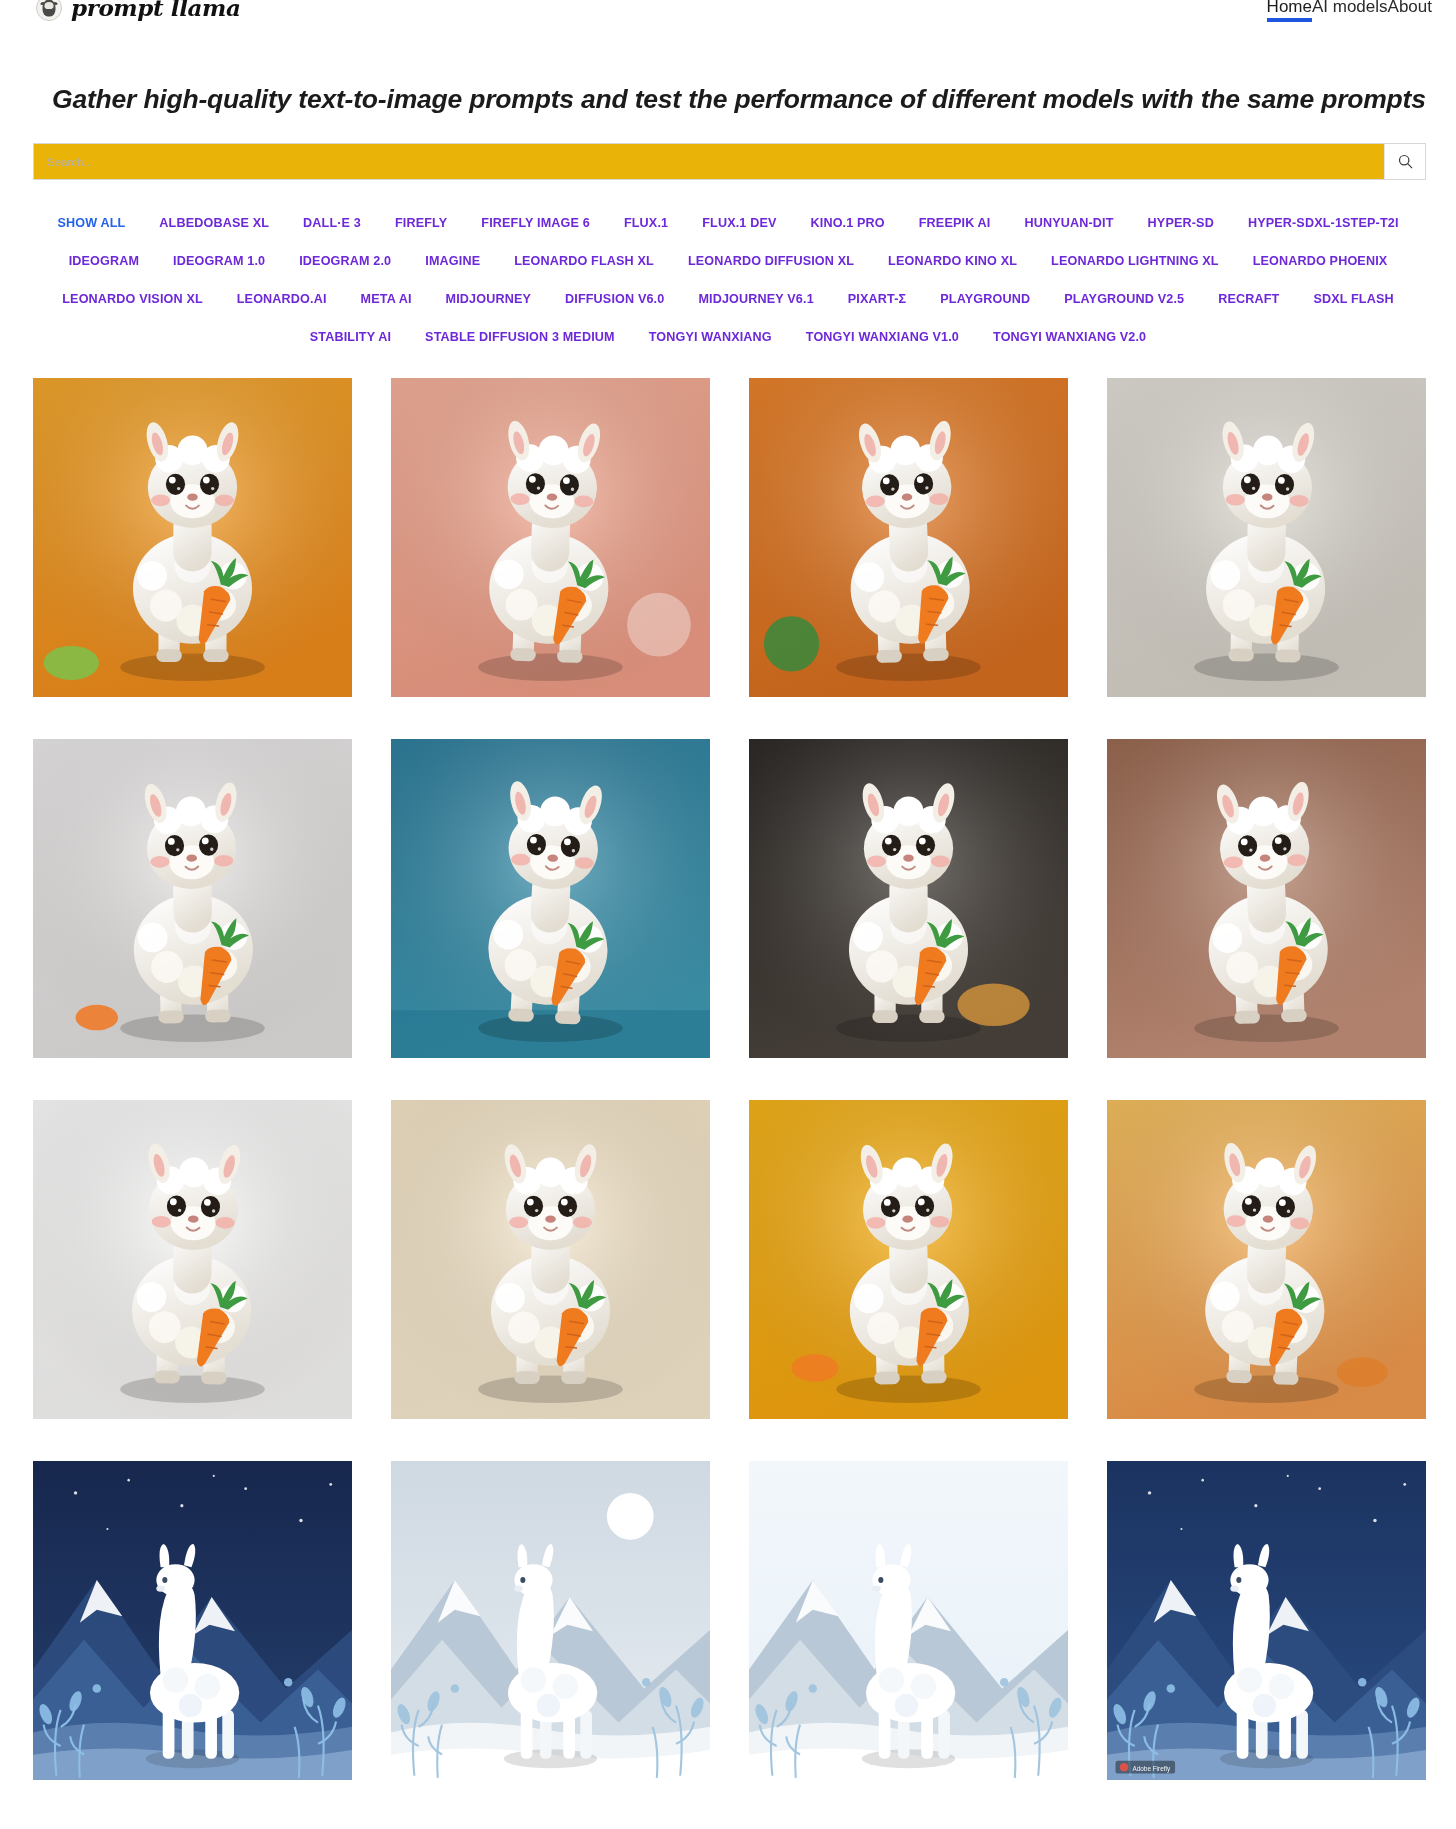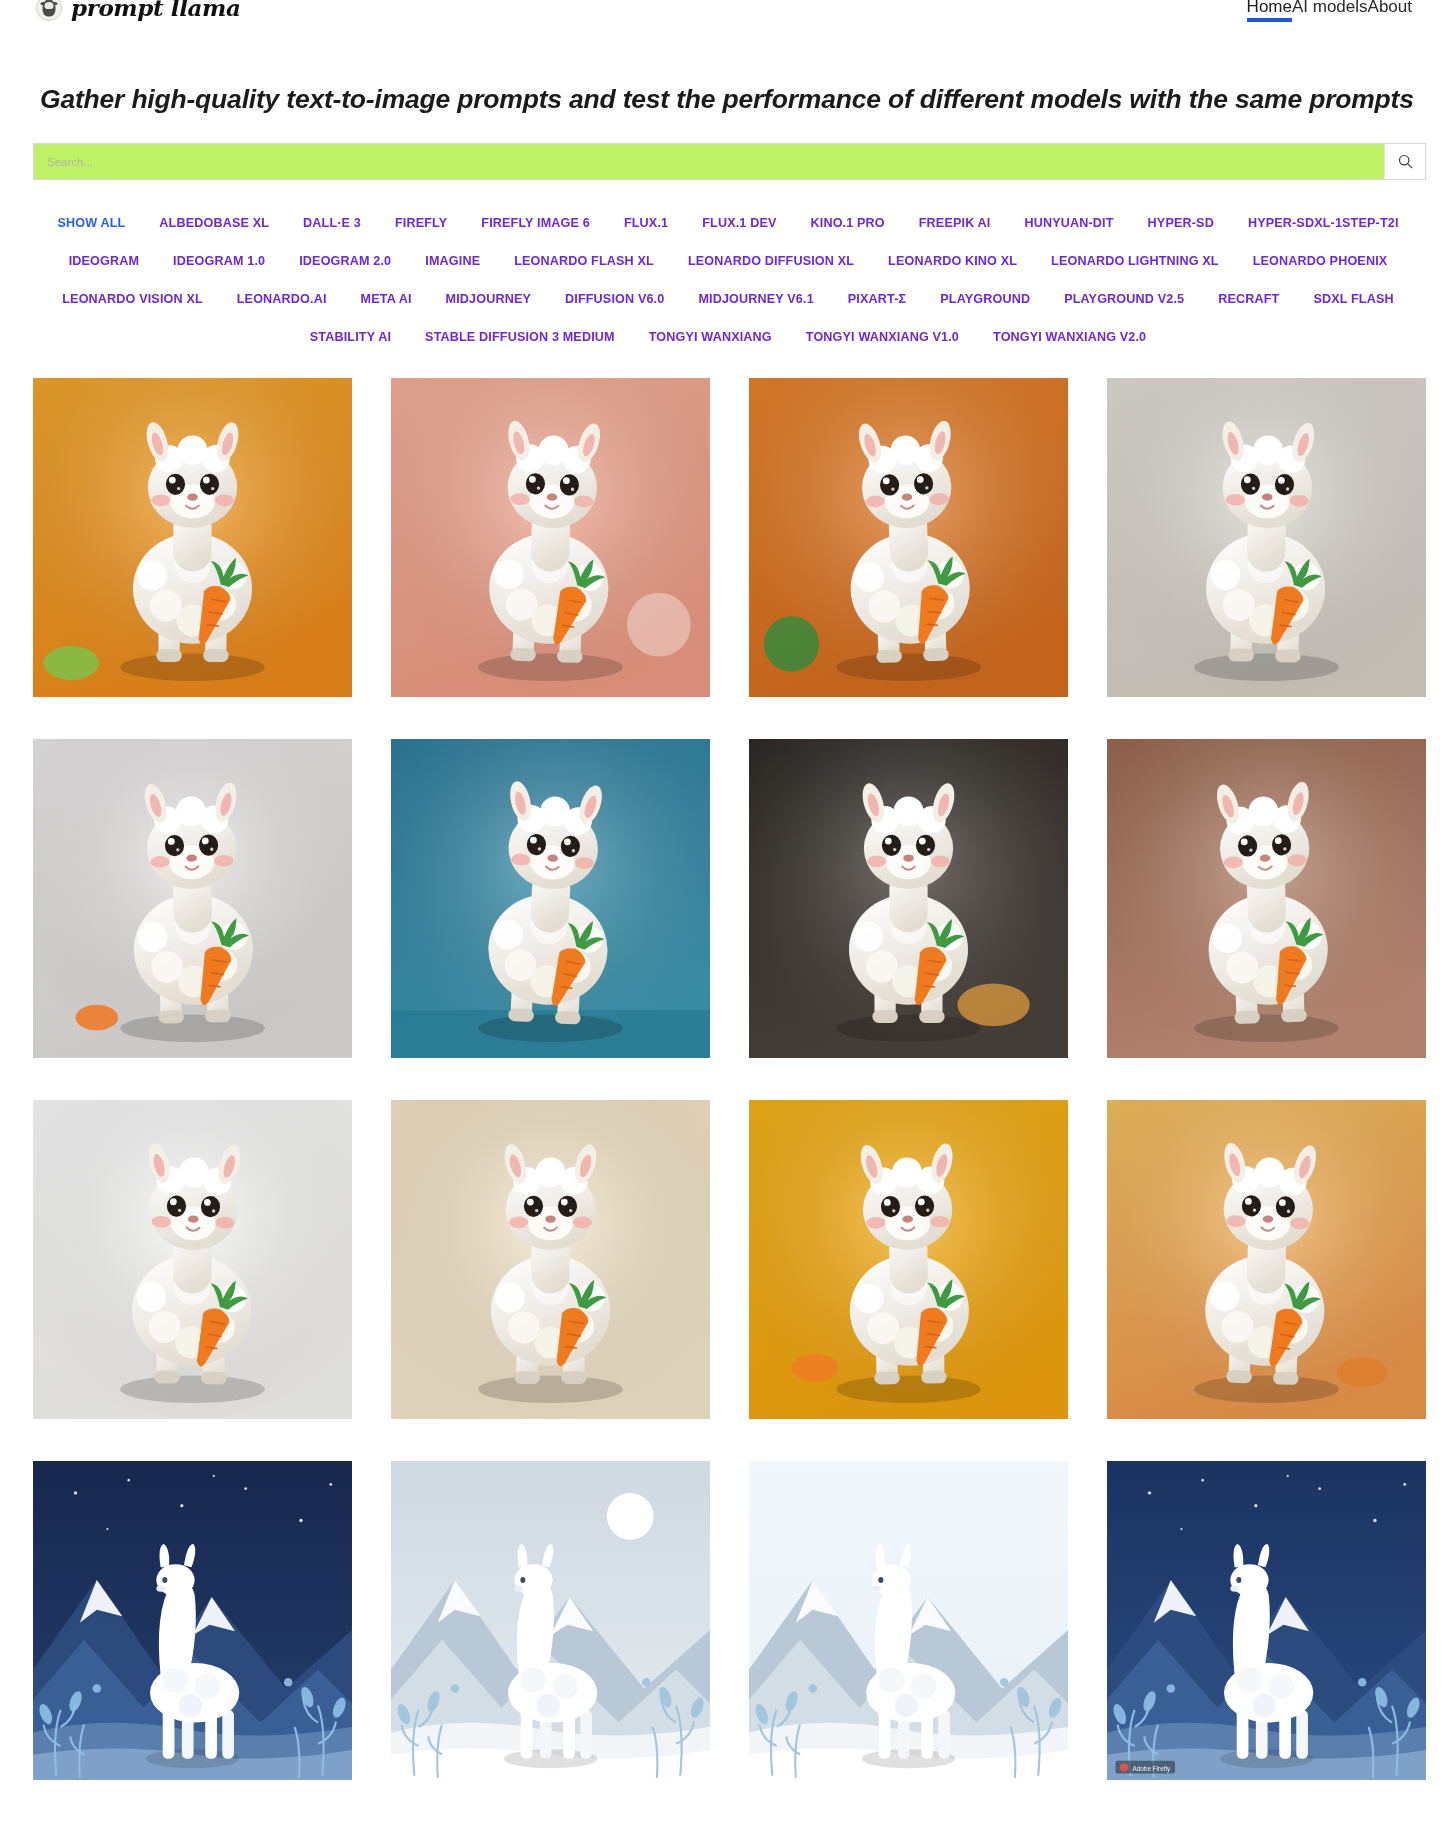--- a/index.html
+++ b/index.html
@@ -11,21 +11,21 @@
   }
   body { width: 1456px; height: 1829px; overflow: hidden; position: relative; }
 
   
   .topbar {
     position: relative;
     height: 22px;
     display: flex;
     align-items: flex-end;
     justify-content: space-between;
-    padding: 0 44px 0 36px;
+    padding: 0 24px 0 36px;
   }
   .brand { display: flex; align-items: center; gap: 9px; margin-bottom: 1px;}
   .brand-mark {
     width: 26px; height: 26px; border-radius: 50%;
     background: #f3f2ef;
     border: 1px solid #cfcdc8;
     position: relative; overflow: hidden; flex: none;
     margin-top: -6px;
   }
   .brand-mark::before{
@@ -62,21 +62,21 @@
     margin-top: -6px;
   }
   .nav-item.active { color: #1b1b1b; }
   .nav-item.active::after {
     content: ""; position: absolute; left: 0; right: 0; bottom: 0;
     height: 4px; background: #1a56db; background: #1e56e0;
   }
 
   
   .headline {
-    margin: 62px 36px 0 40px;
+    margin: 62px 36px 0 52px;
     font-size: 26.5px;
     font-style: italic;
     font-weight: 700;
     letter-spacing: -0.2px;
     color: #1b1b1b;
     white-space: nowrap;
   }
 
   
   .search-wrap {
@@ -85,21 +85,21 @@
     height: 37px;
     border: 1px solid #d8d8d8;
   }
   .search-input {
     flex: 1;
     border: none;
     outline: none;
     font-size: 11.5px;
     padding: 0 13px;
     color: #2b2b2b;
-    background: #bef264;
+    background: #eab308;
     font-family: "Liberation Sans", sans-serif;
   }
   .search-input::placeholder { color: #b0b0b0; }
   .search-btn {
     width: 41px;
     background: #fff;
     border: none;
     border-left: 1px solid #e4e4e4;
     display: flex; align-items: center; justify-content: center;
     cursor: pointer;

